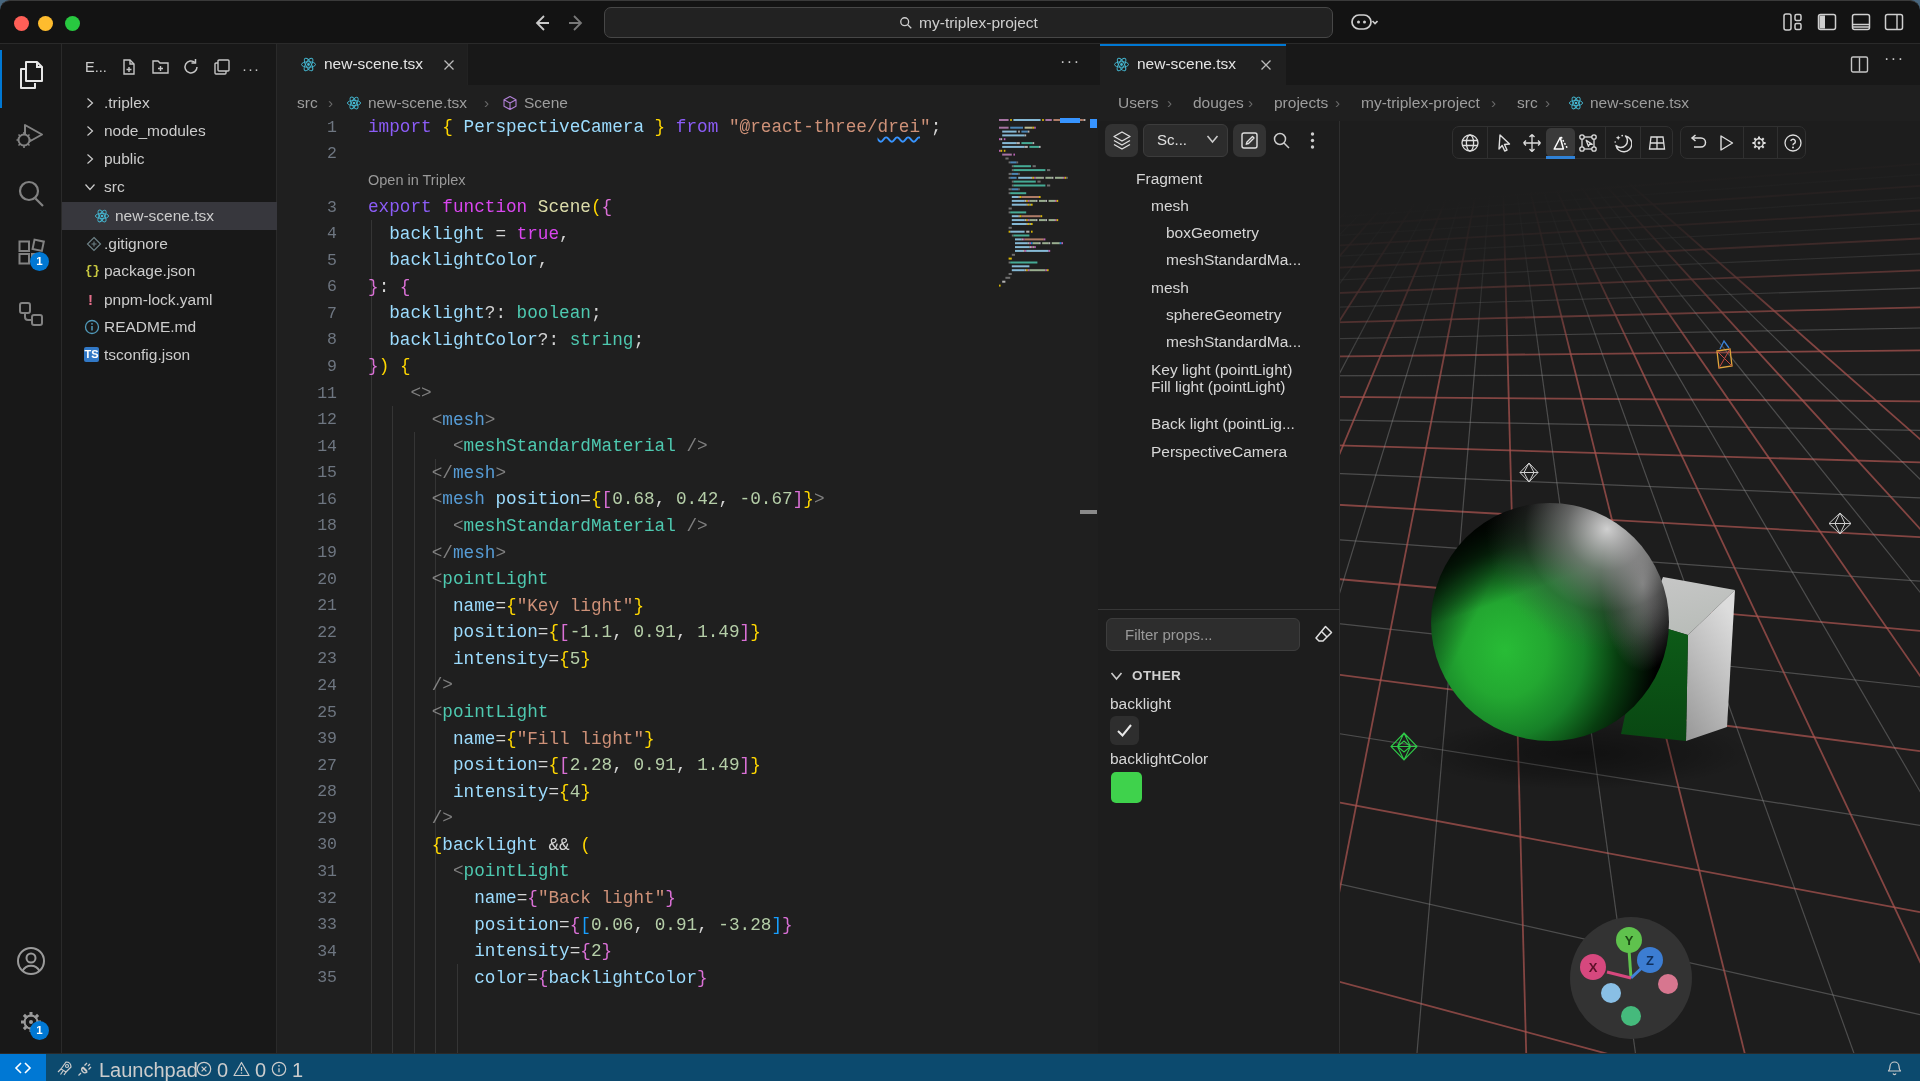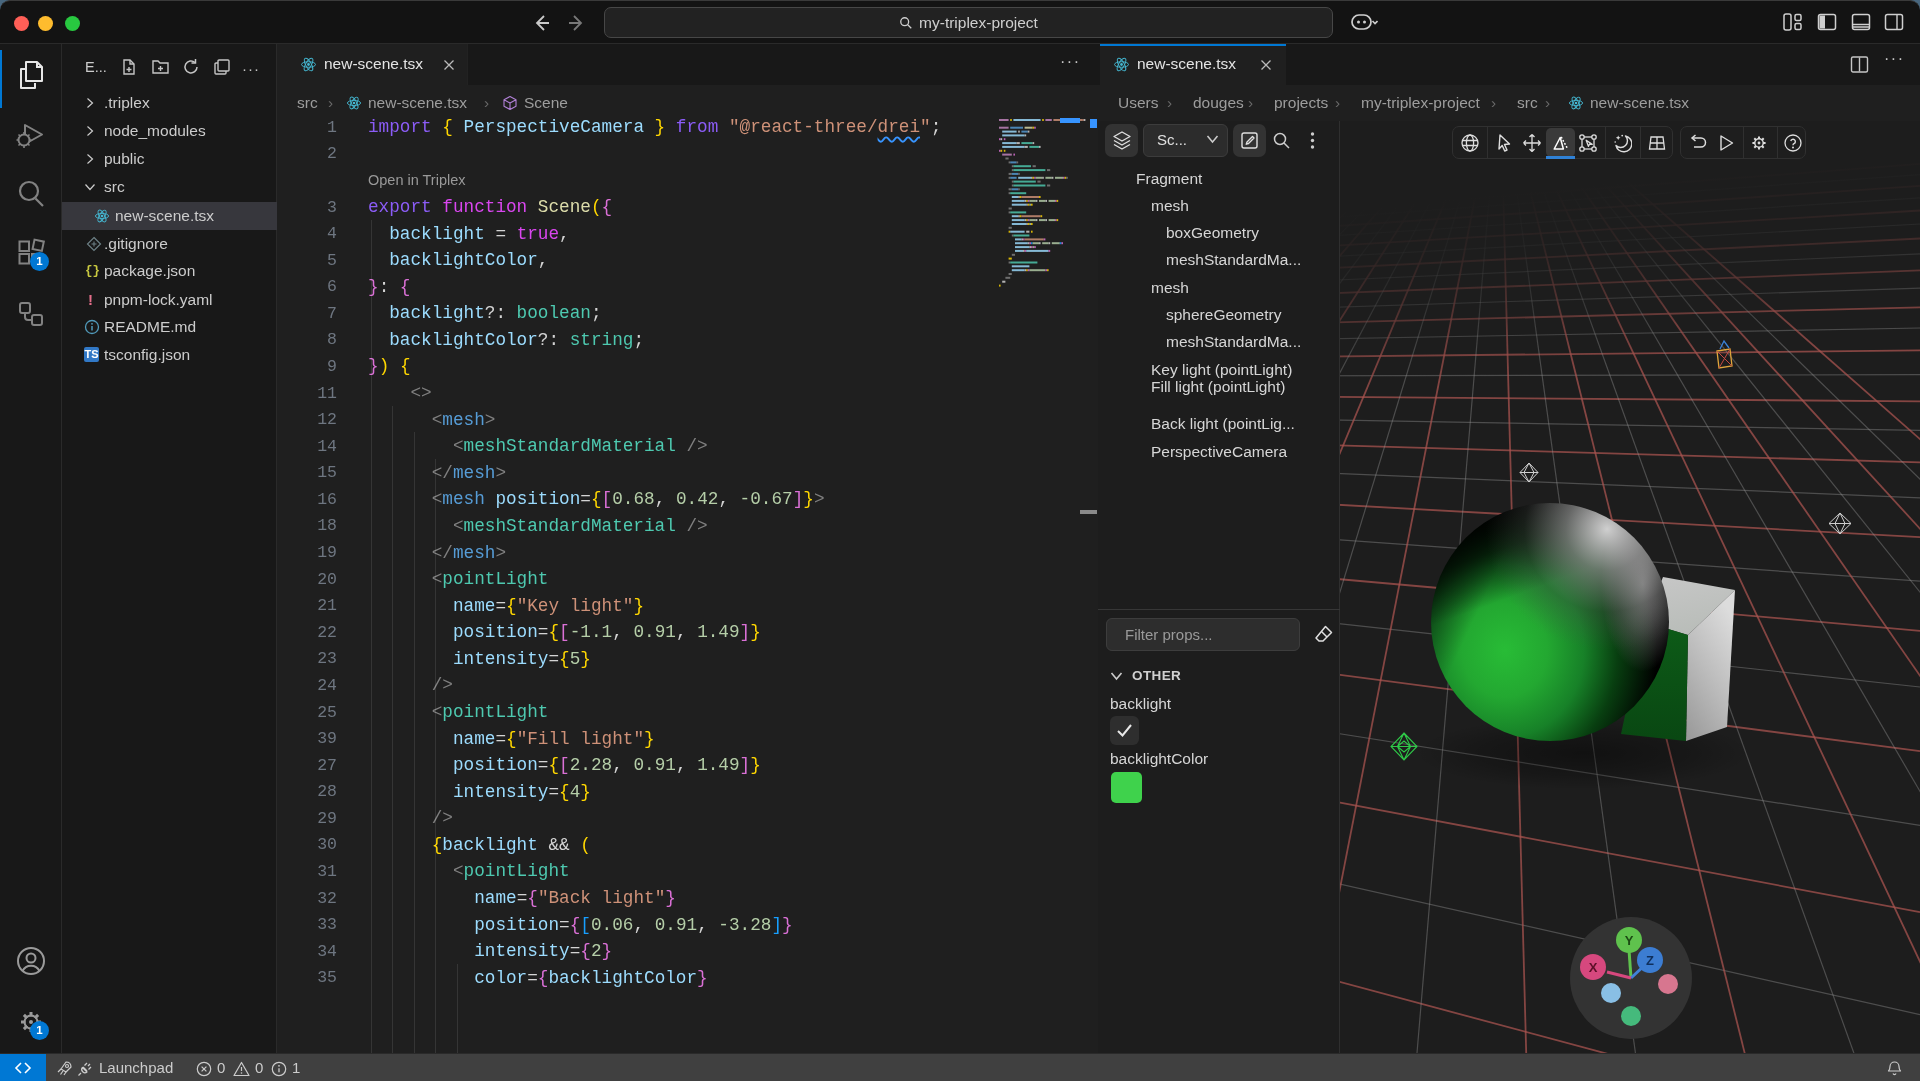--- a/index.html
+++ b/index.html
@@ -51,21 +51,21 @@
 #tpanel{position:absolute;left:0;top:0;width:242px;height:932px;background:#1d1d1d;border-right:1px solid #2f2f2f}
 .pbtn{position:absolute;background:#333333;border-radius:7px}
 .tpr{position:absolute;left:0;width:242px;height:27px;color:#d6d6d6;font-size:15.5px}
 .tpr span{position:absolute;top:4px;white-space:nowrap}
 #filter{position:absolute;left:8px;top:497px;width:194px;height:33px;background:#2d2d2d;border:1px solid #3d3d3d;border-radius:6px;color:#9a9a9a;font-size:15px;line-height:31px;padding-left:18px}
 
 .vtb{position:absolute;top:5px;height:33px;background:#1e1e1e;border:1px solid #303030;border-radius:7px}
 .vsep{position:absolute;top:0px;width:1px;height:31px;background:#303030}
 .vtic{position:absolute;top:6px}
 
-#statusbar{position:absolute;left:0;top:1053px;width:1920px;height:28px;background:#404040;border-top:1px solid #2a2a2a;color:#cccccc;font-size:15px}
+#statusbar{position:absolute;left:0;top:1053px;width:1920px;height:28px;background:#0c4a6e;border-top:1px solid #2a2a2a;color:#cccccc;font-size:20px}
 #remote{position:absolute;left:0;top:0;width:46px;height:28px;background:#0078d4}
 .sbt{position:absolute;top:4.5px;white-space:nowrap}
 </style></head>
 <body>
 
 <div id="cornl"></div>
 <div id="cornr"></div>
 <div id="titlebar">
  <div class="tl" style="left:14px;background:#ff5f57"></div>
  <div class="tl" style="left:38px;background:#febc2e"></div>

